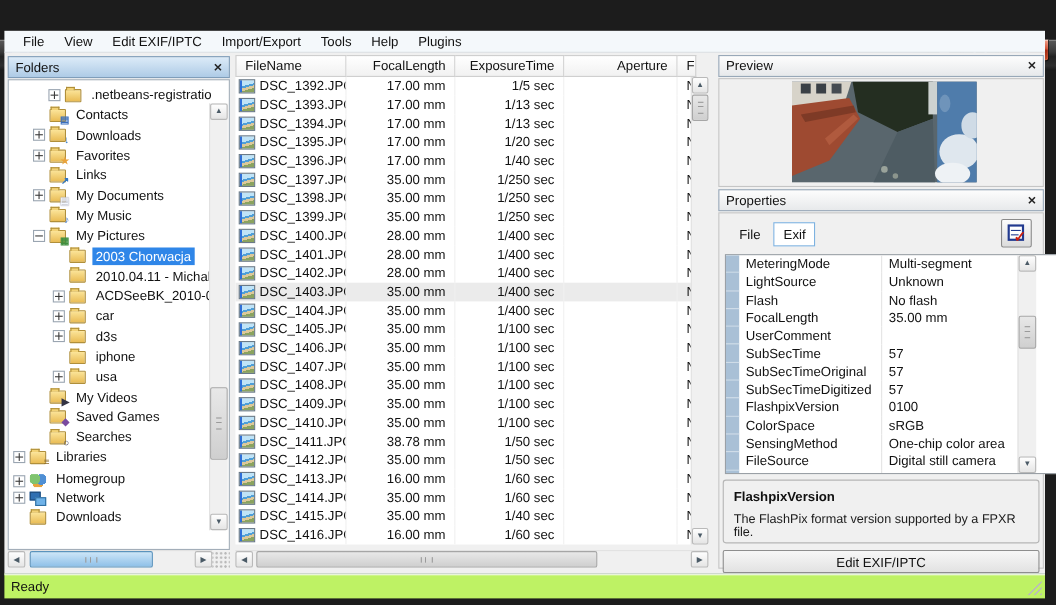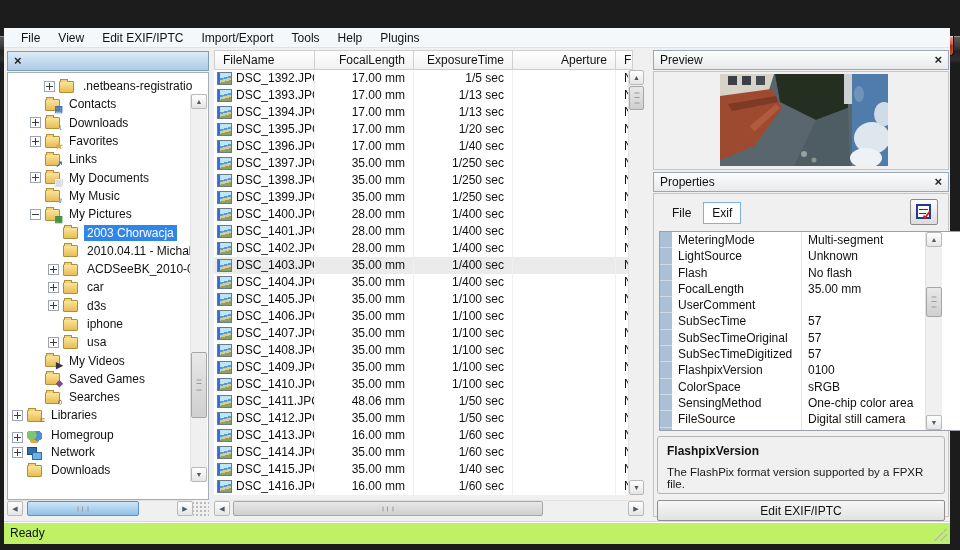--- a/index.html
+++ b/index.html
@@ -174,20 +174,21 @@
       <div class="menu-item">Import/Export</div>
       <div class="menu-item">Tools</div>
       <div class="menu-item">Help</div>
       <div class="menu-item">Plugins</div>
     </div>
 
   <div id="workspace">
 
     <div id="folders">
       <div class="panel-header">
+        <span class="ph-title">Folders</span>
         <span class="panel-close">×</span>
       </div>
       <div id="folders-body">
         <div id="tree">
             <div class="tree-row" style="padding-left: 36px;">
               <span class="exp plus"></span>
               <span class="ticon icon-folder">
                 <span class="fbase"></span>
               </span>
               <span class="tree-label">.netbeans-registration</span>
@@ -562,21 +563,21 @@
             <div class="fcell right">35.00 mm</div>
             <div class="fcell right">1/100 sec</div>
             <div class="fcell right"></div>
             <div class="fcell">N</div>
           </div>
           <div class="frow">
             <div class="fcell name">
               <span class="icon-photo"></span>
               <span>DSC_1411.JPG</span>
             </div>
-            <div class="fcell right">48.06 mm</div>
+            <div class="fcell right">38.78 mm</div>
             <div class="fcell right">1/50 sec</div>
             <div class="fcell right"></div>
             <div class="fcell">N</div>
           </div>
           <div class="frow">
             <div class="fcell name">
               <span class="icon-photo"></span>
               <span>DSC_1412.JPG</span>
             </div>
             <div class="fcell right">35.00 mm</div>

